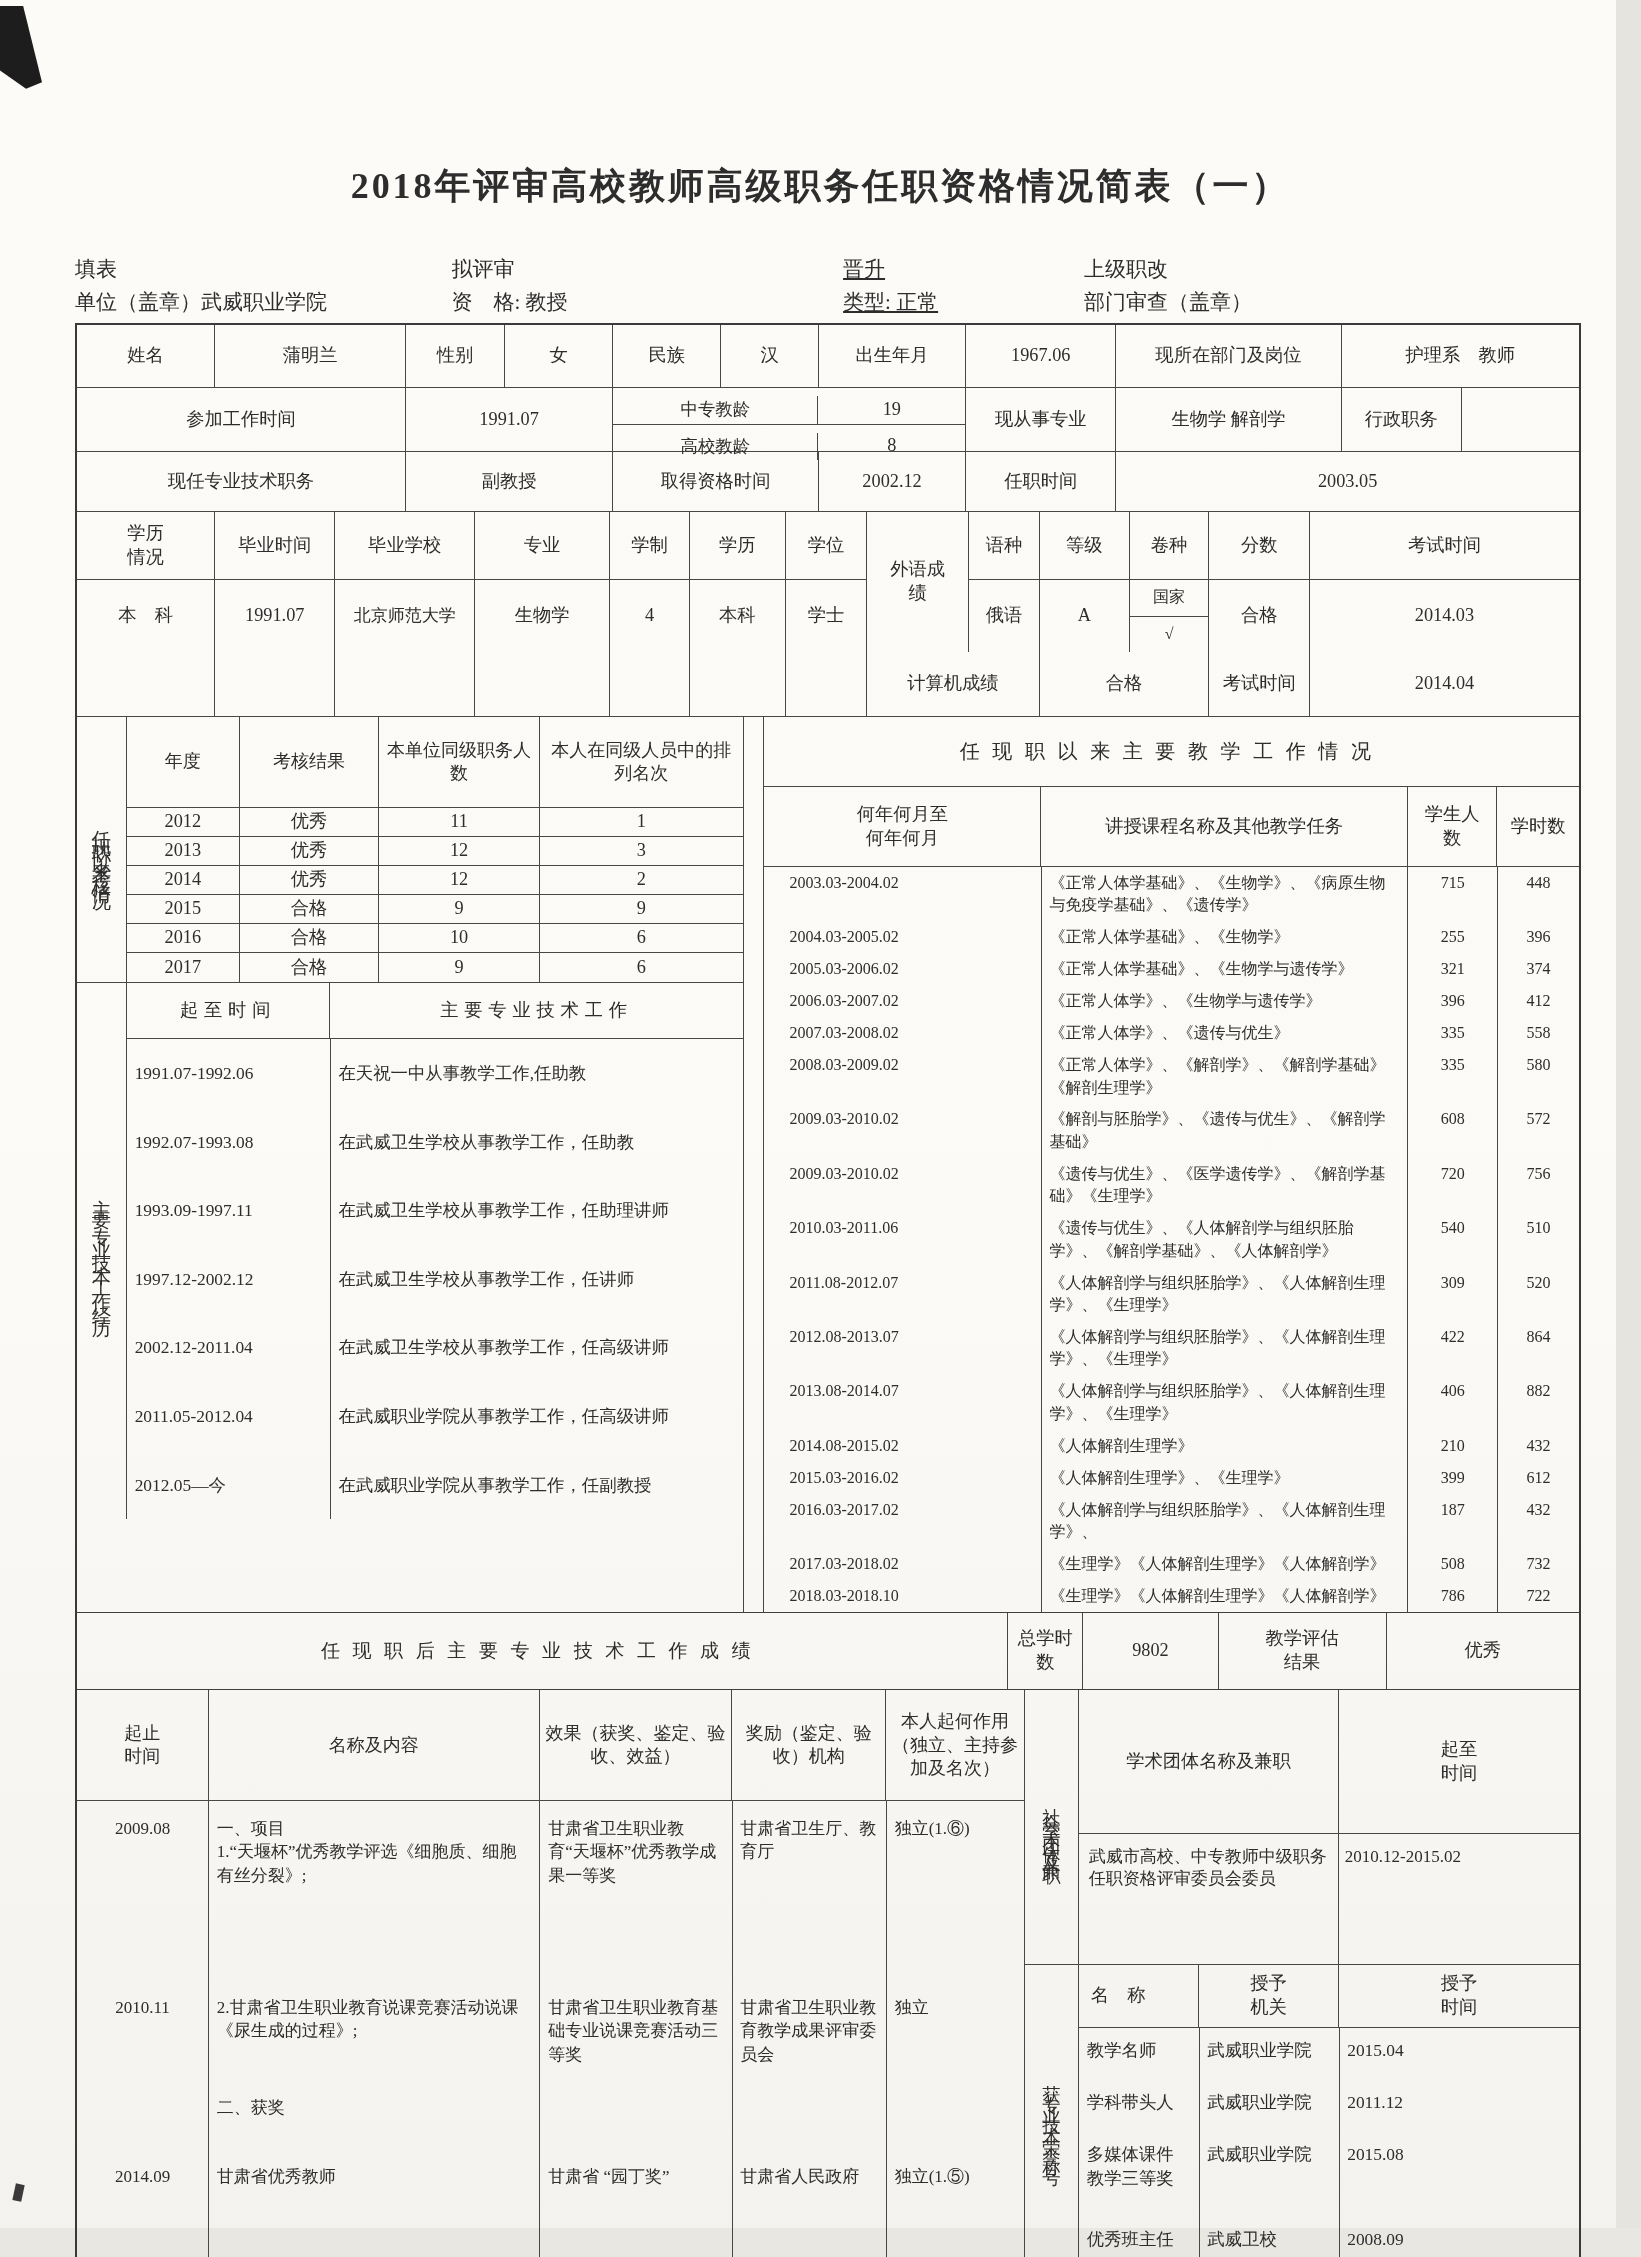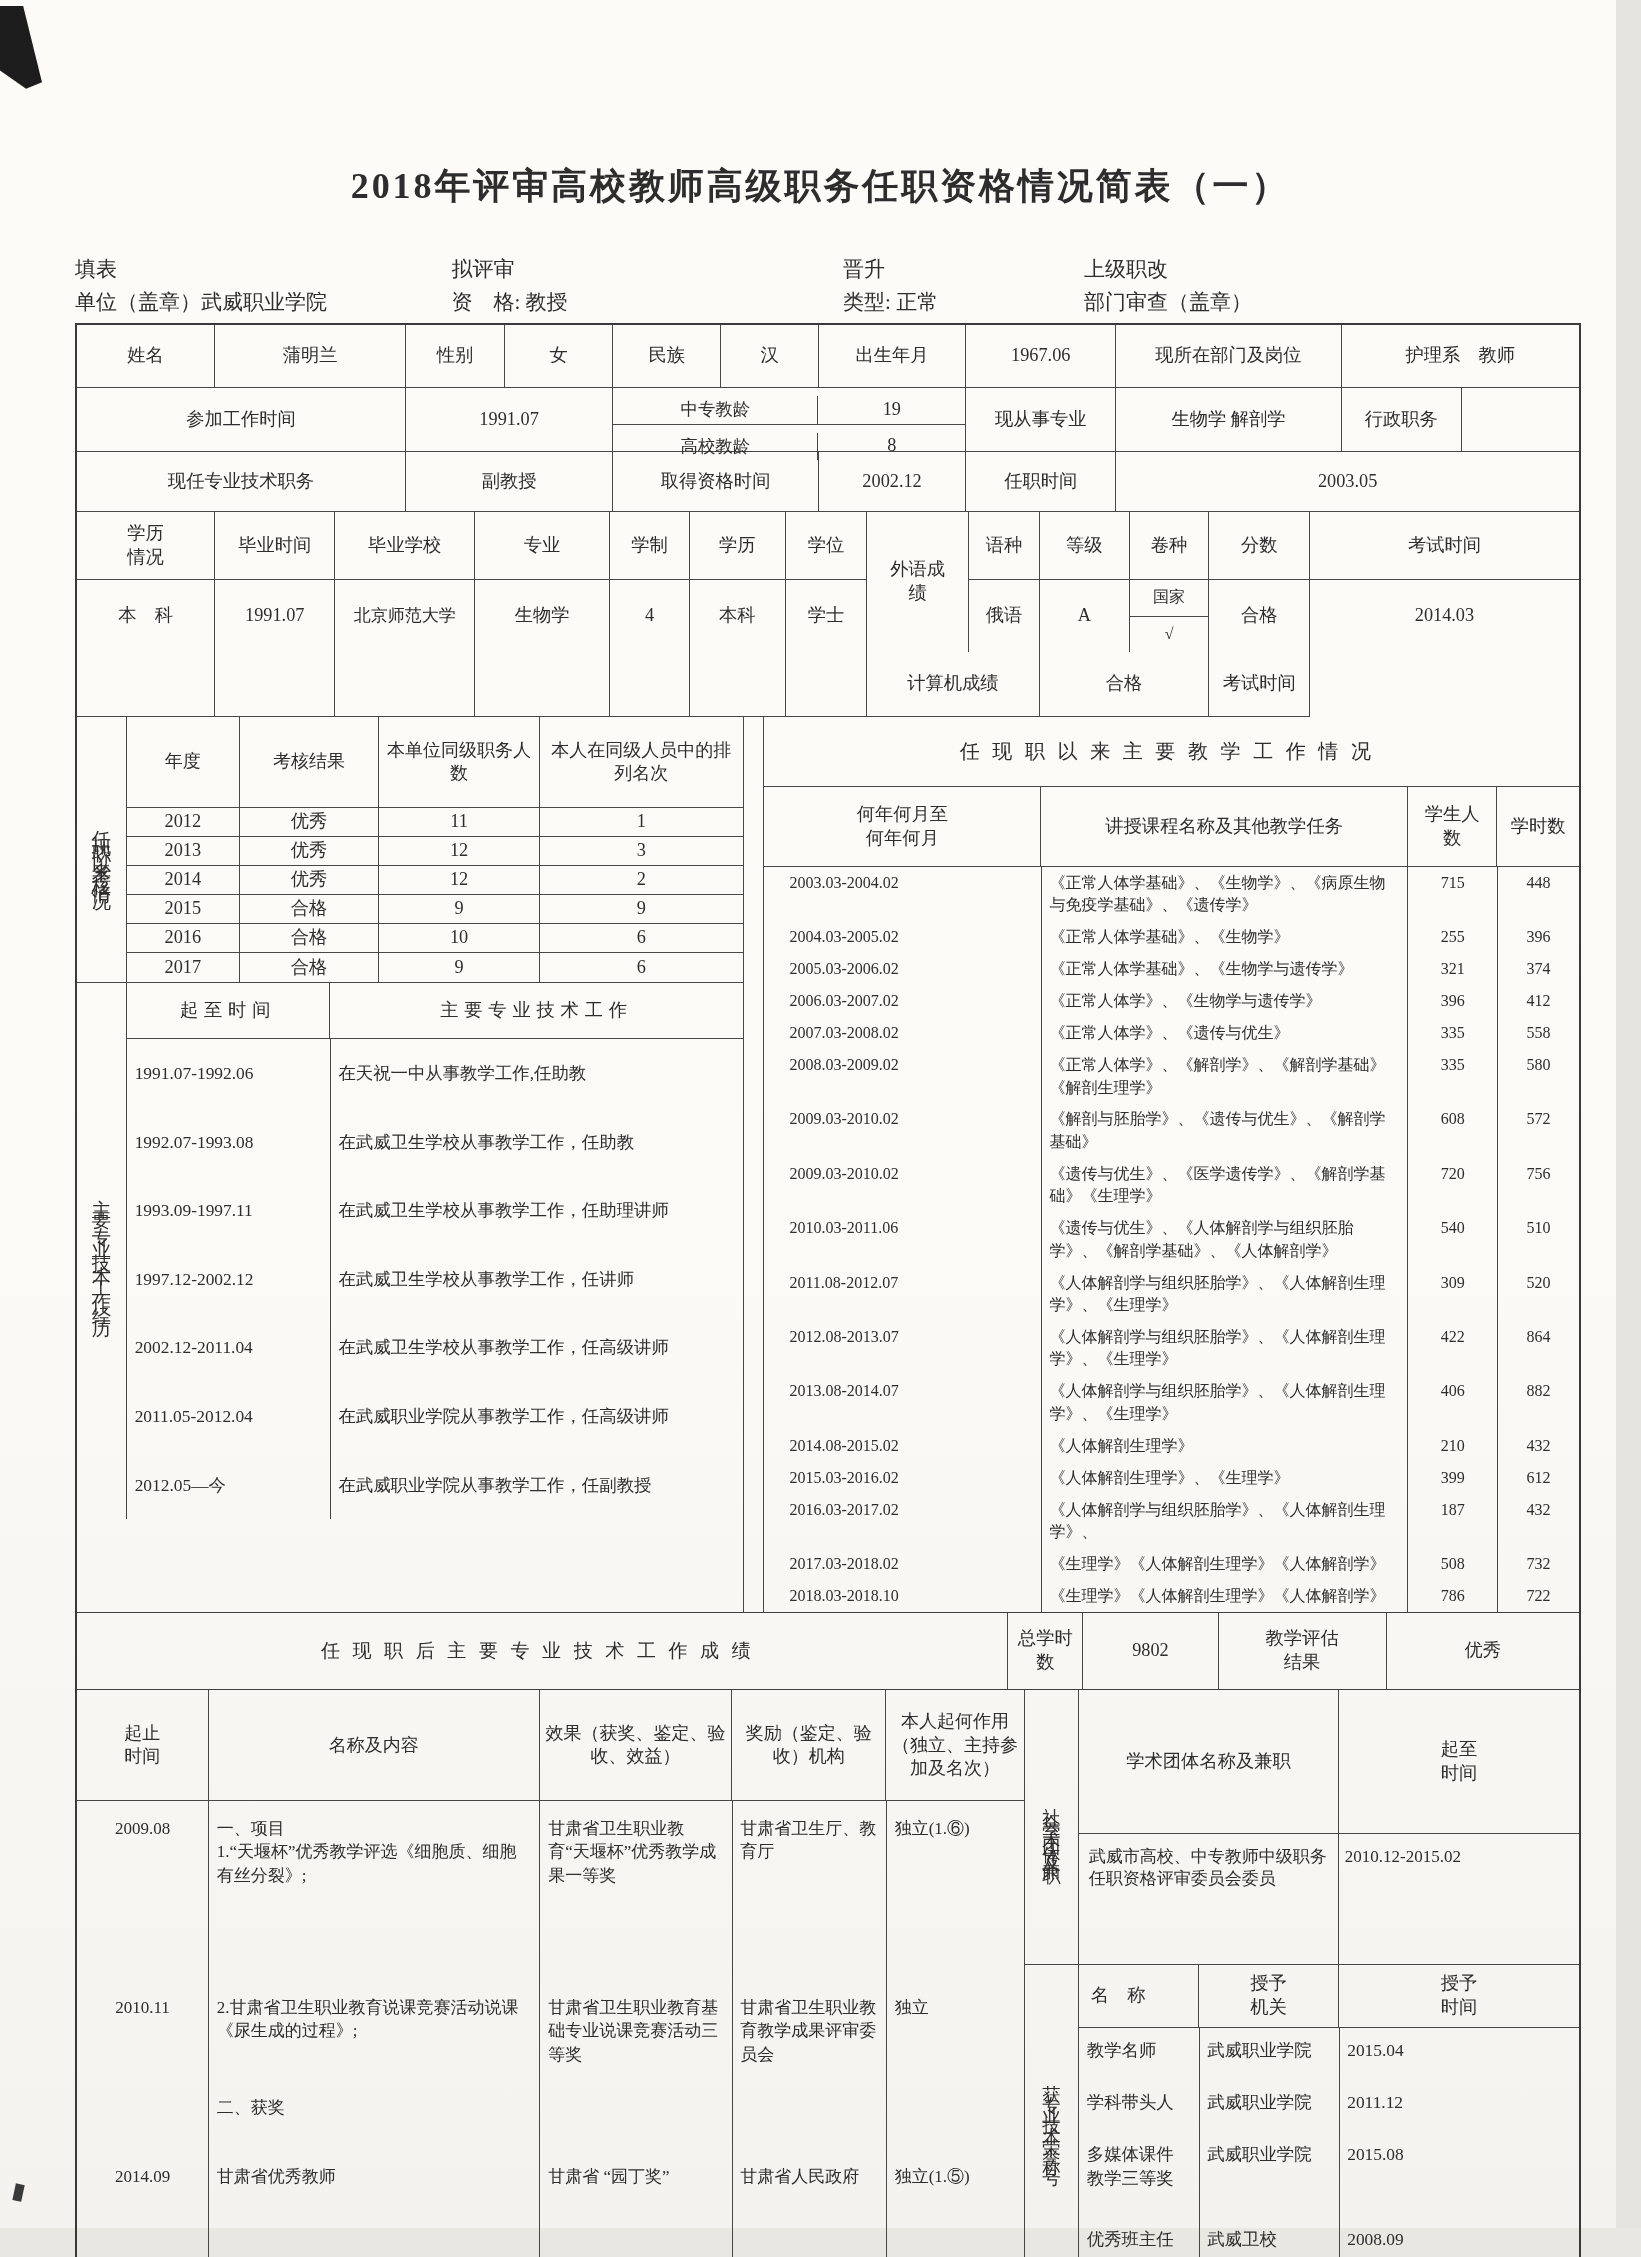--- a/index.html
+++ b/index.html
@@ -21,21 +21,21 @@
   .art-right { position:absolute; right:0; top:0; width:25px; height:100%; background:#e6e4df; }
   .art-bottom { position:absolute; left:0; bottom:0; width:100%; height:29px; background:#e9e7e2; }
   .art-speck { position:absolute; left:13.5px; top:2184px; width:8.7px; height:17.4px; background:#3a3a3a; transform:rotate(12deg); }
 
   .title {
     position: absolute; top: 162px; left: 0; width: 100%;
     text-align: center; font-size: 36px; font-weight: bold; letter-spacing: 2.9px;
   }
   .meta { position: absolute; top: 253px; left: 75px; width: 1506px; font-size: 21px; }
   .meta-row { display: flex; }
-  .meta-c1 { width: 25%; } .meta-c2 { width: 26%; } .meta-c3 { width: 16%; } .meta-c4 { width: 33%; }
+  .meta-c1 { width: 25%; } .meta-c2 { width: 26%; } .meta-c3 { width: 16%; text-decoration: underline; } .meta-c4 { width: 33%; }
   .meta-row div { line-height: 33px; }
 
   .sheet {
     position: absolute; left: 75px; top: 323px; width: 1506px;
     border: 2.4px solid #3a3a3a;
   }
   .row { display: flex; width: 100%; }
   .cell {
     border-right: 1.5px solid #474747;
     display: flex; align-items: center; justify-content: center;
@@ -262,20 +262,21 @@
       <div class="cell bb" style="width:9.2%"></div>
       <div class="cell bb" style="width:8%"></div>
       <div class="cell bb" style="width:9.3%"></div>
       <div class="cell bb" style="width:9%"></div>
       <div class="cell bb" style="width:5.3%"></div>
       <div class="cell bb" style="width:6.4%"></div>
       <div class="cell bb" style="width:5.4%"></div>
       <div class="cell bb" style="width:11.5%">计算机成绩</div>
       <div class="cell bb" style="width:11.3%">合格</div>
       <div class="cell bb" style="width:6.7%">考试时间</div>
+      <div class="cell bb nr" style="width:17.9%">2014.04</div>
     </div>
 
     <div class="region-c">
       <div class="c-left">
         <div class="assess">
           <div class="vcell" style="width:7.5%">
             <span class="vtext sp8">任现职以来考核情况</span>
           </div>
           <div class="assess-right">
             <div class="row assess-hdr">

